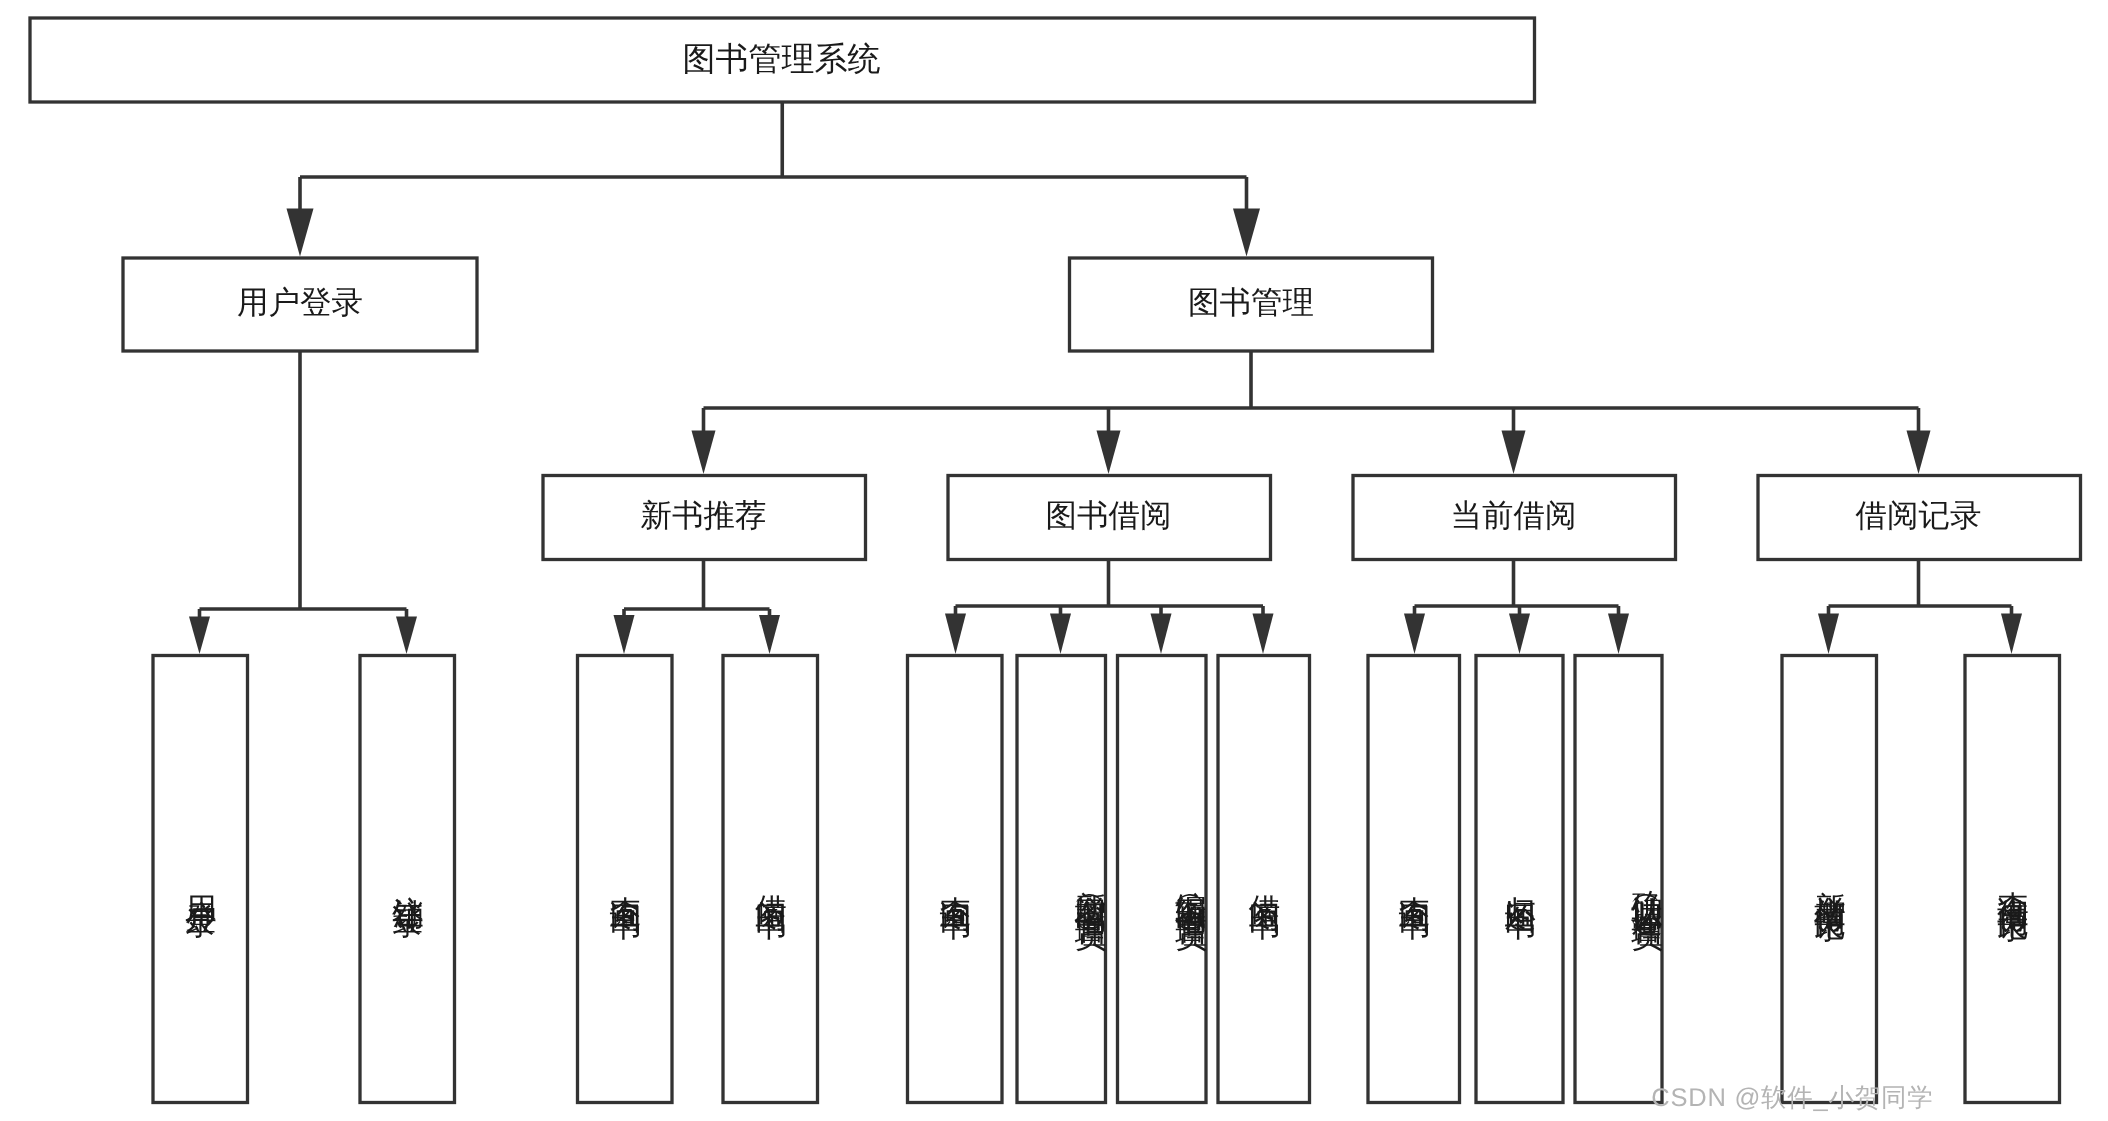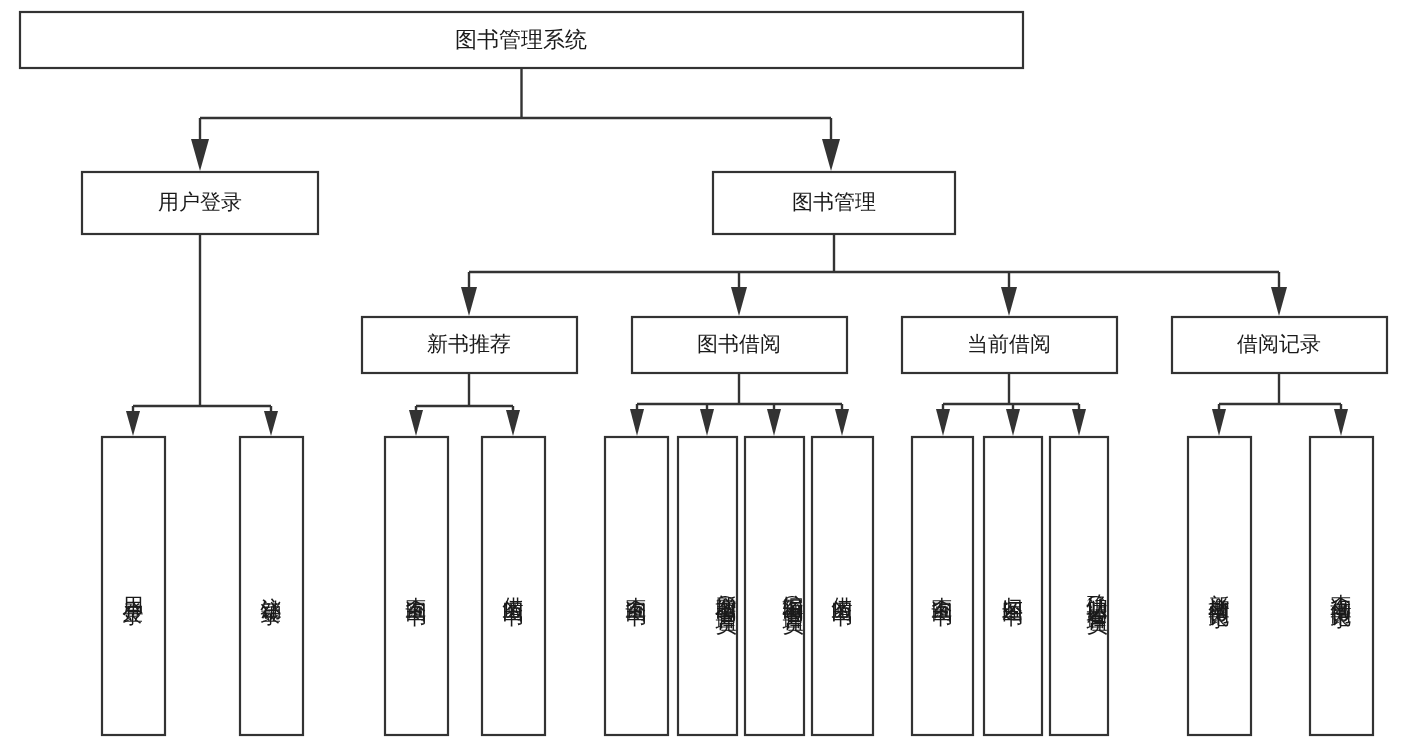--- a/index.html
+++ b/index.html
@@ -214,14 +214,15 @@
   <div class="vlabel" style="left:605px;  top:437px; width:63px; height:298px;">查询图书</div>
   <div class="vlabel" style="left:678px;  top:437px; width:59px; height:298px; align-items:flex-start; padding-top:8px; box-sizing:border-box;">新增图书（管理员）</div>
   <div class="vlabel" style="left:745px;  top:437px; width:59px; height:298px; align-items:flex-start; padding-top:8px; box-sizing:border-box;">编辑图书（管理员）</div>
   <div class="vlabel" style="left:812px;  top:437px; width:61px; height:298px;">借阅图书</div>
   <div class="vlabel" style="left:912px;  top:437px; width:61px; height:298px;">查询图书</div>
   <div class="vlabel" style="left:984px;  top:437px; width:58px; height:298px;">归还图书</div>
   <div class="vlabel" style="left:1050px; top:437px; width:58px; height:298px; align-items:flex-start; padding-top:8px; box-sizing:border-box;">确认归还（管理员）</div>
   <div class="vlabel" style="left:1188px; top:437px; width:63px; height:298px;">新增借阅记录</div>
   <div class="vlabel" style="left:1310px; top:437px; width:63px; height:298px;">查询借阅记录</div>
 
+  <div class="watermark">CSDN @软件_小贺同学</div>
 
 </div>
 
 </body></html>

